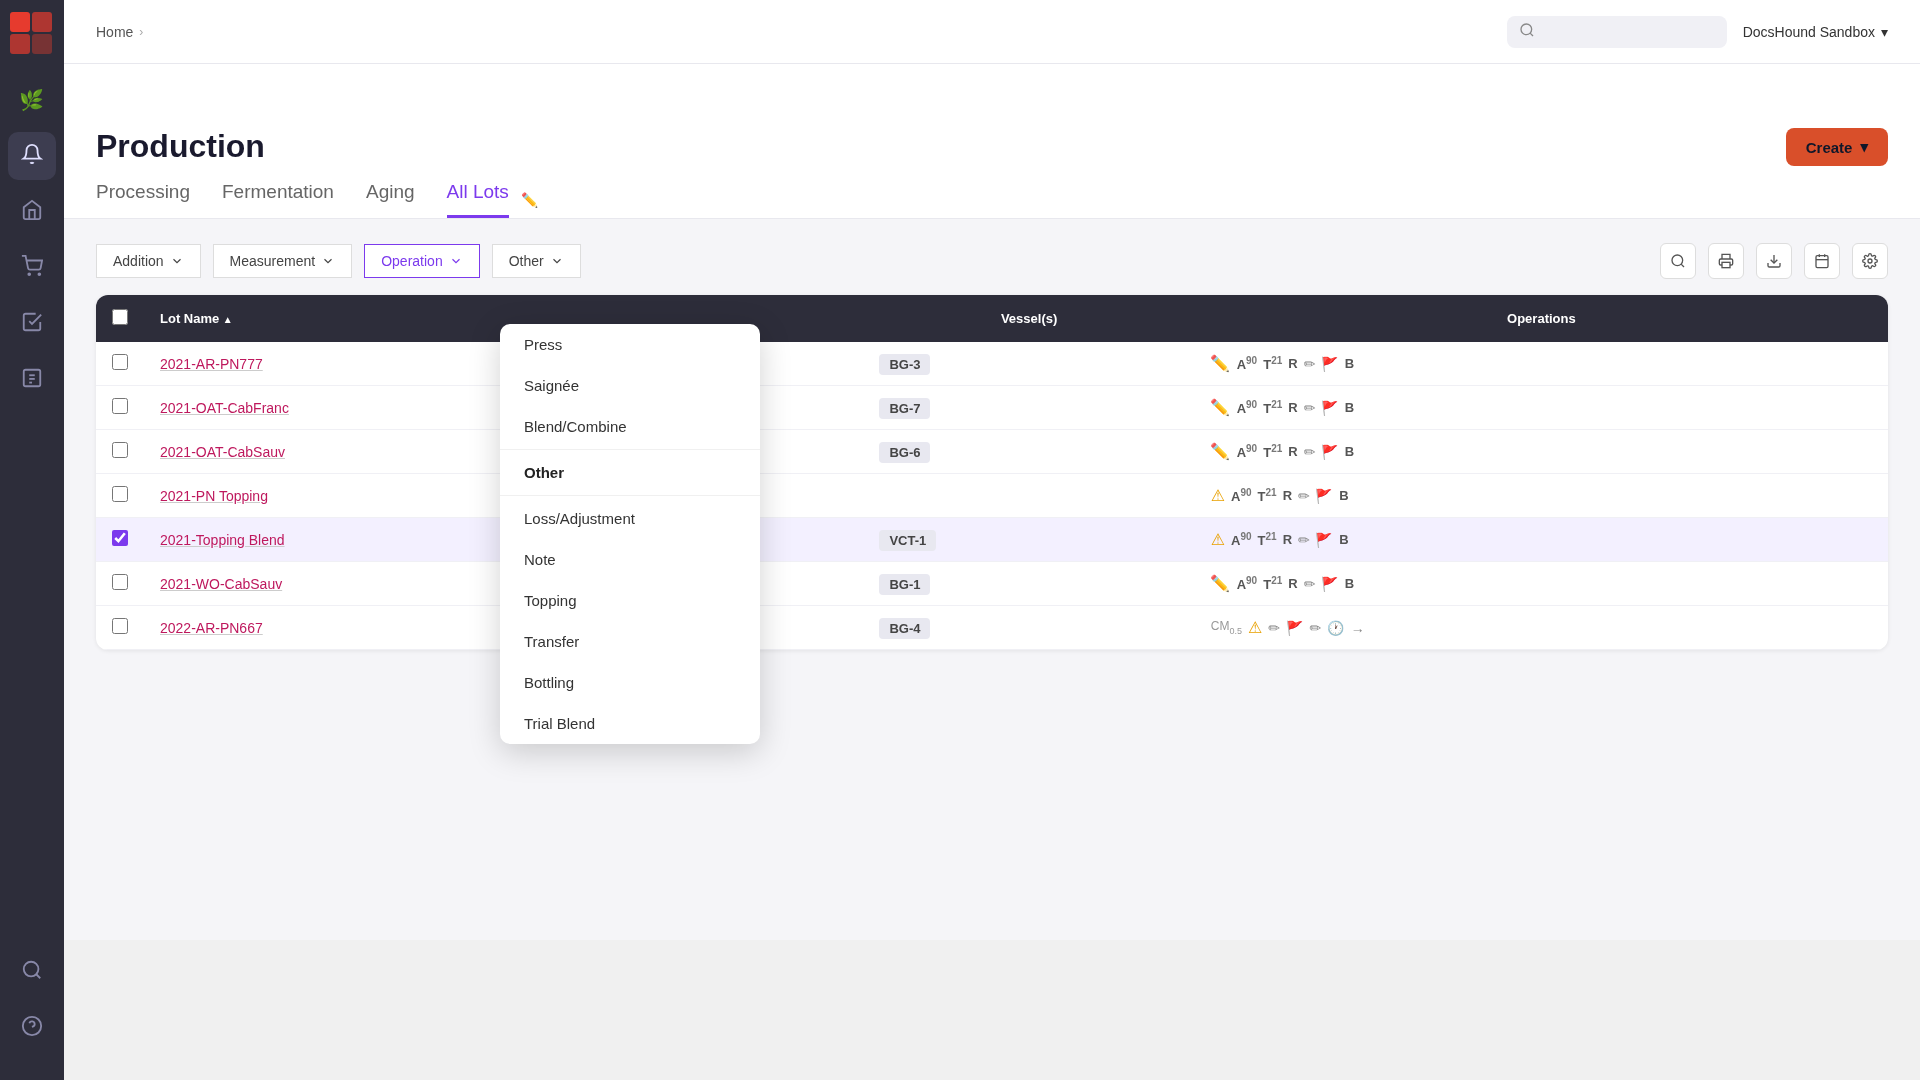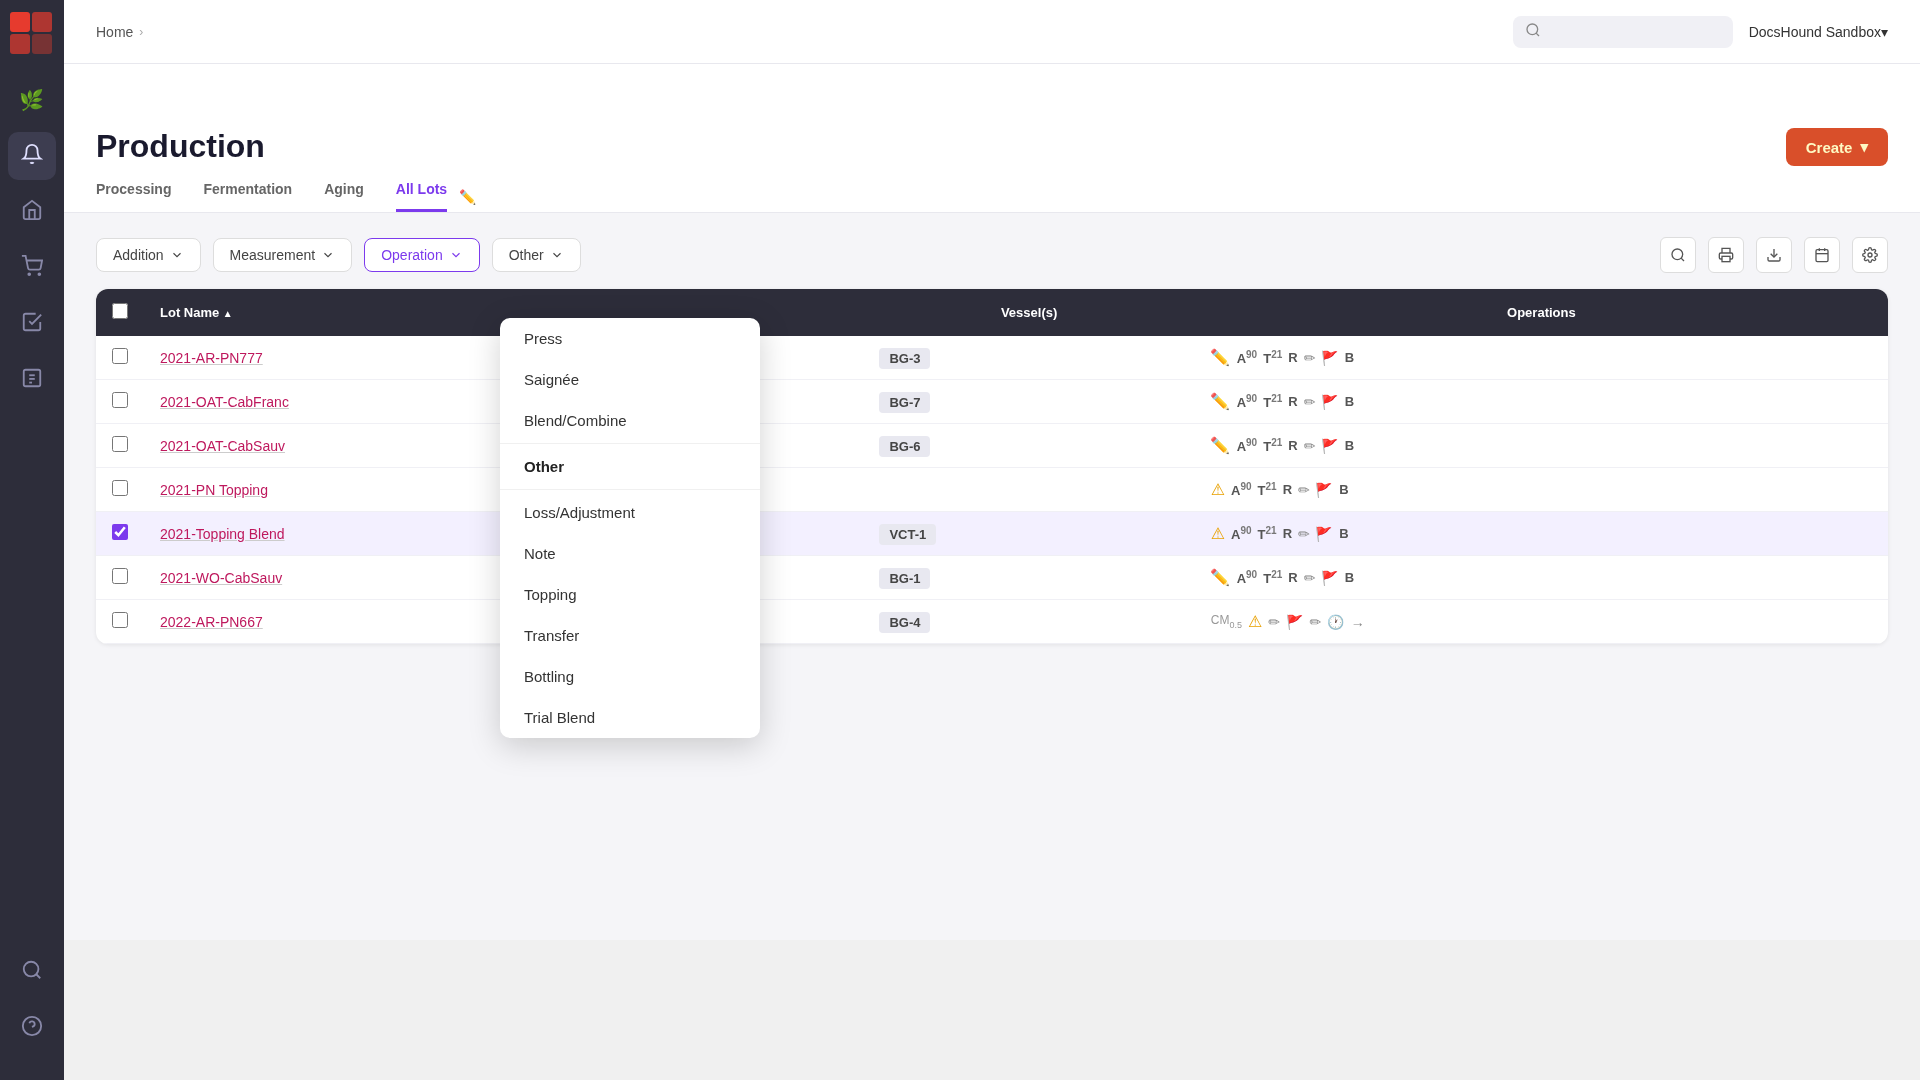--- a/index.html
+++ b/index.html
@@ -107,20 +107,21 @@
       background: transparent;
       outline: none;
       font-size: 14px;
       color: #444;
       width: 100%;
     }
     .search-icon { color: #888; font-size: 16px; }
     .account-selector {
       display: flex;
       align-items: center;
+      gap: 6px;
       font-size: 14px;
       font-weight: 500;
       color: #333;
       cursor: pointer;
     }
 
     
     .page-header {
       background: white;
       padding: 16px 32px 0;
@@ -132,40 +133,40 @@
       font-weight: 700;
       color: #1a1a2e;
       margin-bottom: 16px;
     }
     .tabs {
       display: flex;
       align-items: center;
       gap: 32px;
     }
     .tab {
-      font-size: 14px;
+      font-size: 19px;
       color: #666;
       cursor: pointer;
       padding-bottom: 12px;
       border-bottom: 3px solid transparent;
-      font-weight: 700;
+      font-weight: 400;
     }
     .tab.active {
       color: #7c3aed;
       border-bottom-color: #7c3aed;
     }
     .tab-edit-icon {
       color: #999;
       font-size: 14px;
       cursor: pointer;
       margin-left: -20px;
     }
     .create-btn {
       background: #d94f2a;
-      color: #fef9c3;
+      color: #0f172a;
       border: none;
       border-radius: 8px;
       padding: 10px 20px;
       font-size: 15px;
       font-weight: 600;
       cursor: pointer;
       display: flex;
       align-items: center;
       gap: 8px;
       margin-left: auto;
@@ -184,21 +185,21 @@
       display: flex;
       align-items: center;
       gap: 12px;
       margin-bottom: 16px;
     }
     .filter-btn {
       display: flex;
       align-items: center;
       gap: 6px;
       padding: 8px 16px;
-      border-radius: 8px;
+      border-radius: 0;
       border: 1.5px solid #ddd;
       background: white;
       font-size: 14px;
       color: #444;
       cursor: pointer;
       font-weight: 500;
     }
     .filter-btn.active {
       border-color: #7c3aed;
       color: #7c3aed;

